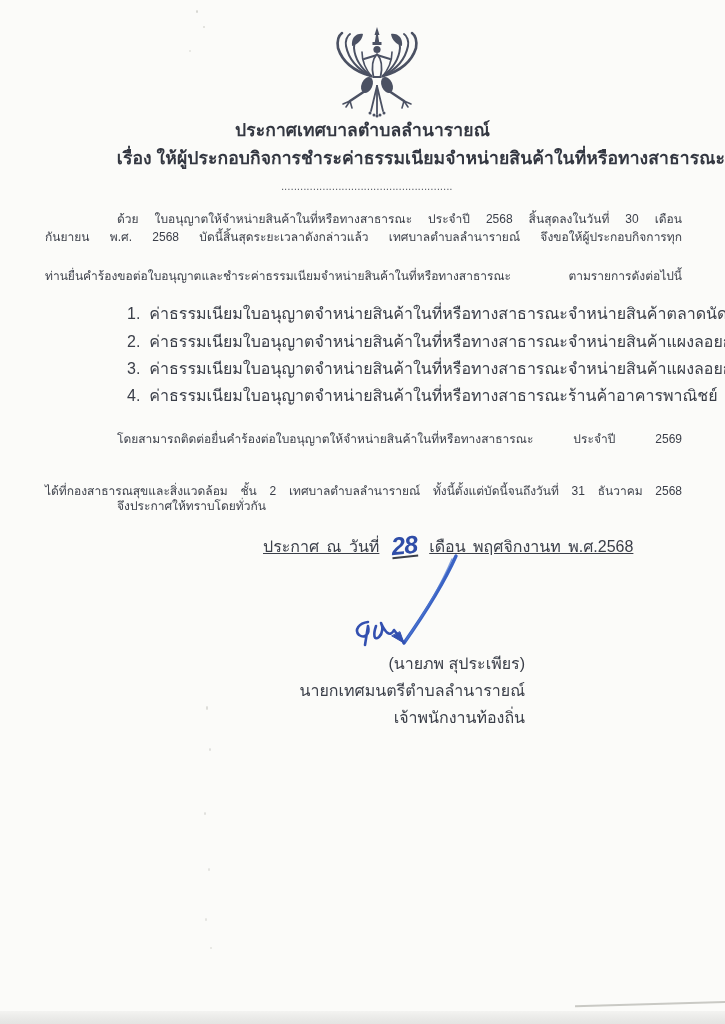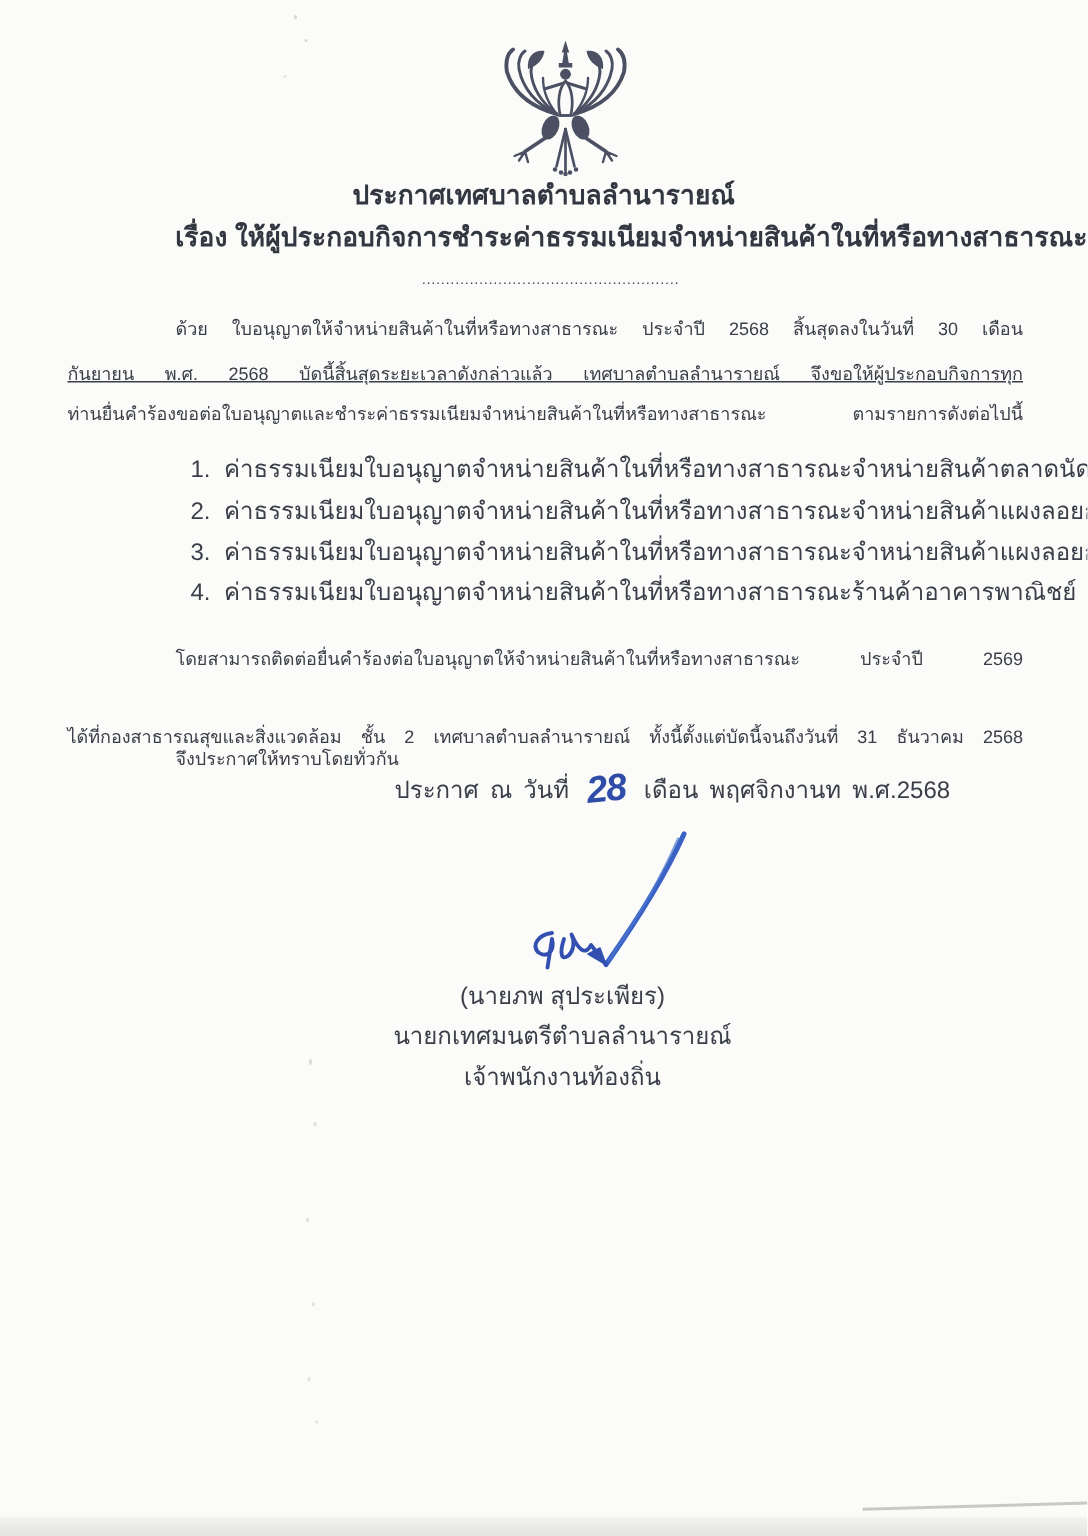--- a/index.html
+++ b/index.html
@@ -22,29 +22,29 @@
     position:absolute; top:181px; left:272px; width:190px;
     font-size:10px; letter-spacing:.4px; color:#4a4e58;
     text-align:center; overflow:hidden; white-space:nowrap;
   }
   .fee {
     position:absolute; left:127px; width:570px;
     font-size:16px; line-height:26px; display:flex; white-space:nowrap;
   }
   .fee .num { width:15px; margin-right:9px; }
   .dateline {
-    position:absolute; left:263px; top:510px;
-    display:flex; align-items:baseline; font-size:16px; word-spacing:3px;
+    position:absolute; left:263px; top:529px;
+    display:flex; align-items:baseline; font-size:16px; word-spacing:3px;text-decoration:underline;
   }
   .handday {
     display:inline-block; margin:0 12px; color:#2f4da8;
     font-size:25px; font-style:italic; font-weight:bold;
     transform:rotate(-6deg) translateY(2px); letter-spacing:-1px;
   }
-  .signblock { position:absolute; left:225px; width:300px; text-align:center; font-size:16px; }
+  .signblock { position:absolute; left:225px; width:300px; text-align:right; font-size:16px; }
   .speck { position:absolute; border-radius:50%; background:#a9a9a2; }
   .bottom-band {
     position:absolute; left:0; bottom:0; width:725px; height:13px;
     background:linear-gradient(180deg,#f3f3f1 0%,#e9e9e7 60%,#e4e4e2 100%);
   }
   .edge-line {
     position:absolute; left:575px; top:1003px; width:155px; height:2px;
     background:#c9c9c4; transform:rotate(-1.6deg);
   }
   svg { display:block; }
@@ -110,21 +110,21 @@
         <circle cx="55" cy="87" r="1.5"></circle>
       </g>
     </svg>
   </div>
 
   <div class="abs center head" style="top:116px;">ประกาศเทศบาลตำบลลำนารายณ์</div>
   <div class="abs center head" style="top:144px;text-align:right;">เรื่อง  ให้ผู้ประกอบกิจการชำระค่าธรรมเนียมจำหน่ายสินค้าในที่หรือทางสาธารณะ</div>
   <div class="dots">......................................................</div>
 
   <div class="bodyline just indent" style="top:206px;">ด้วย ใบอนุญาตให้จำหน่ายสินค้าในที่หรือทางสาธารณะ ประจำปี 2568 สิ้นสุดลงในวันที่ 30 เดือน</div>
-  <div class="bodyline just" style="top:236px;text-decoration:underline;">กันยายน พ.ศ. 2568 บัดนี้สิ้นสุดระยะเวลาดังกล่าวแล้ว เทศบาลตำบลลำนารายณ์ จึงขอให้ผู้ประกอบกิจการทุก</div>
+  <div class="bodyline just" style="top:224px;">กันยายน พ.ศ. 2568 บัดนี้สิ้นสุดระยะเวลาดังกล่าวแล้ว เทศบาลตำบลลำนารายณ์ จึงขอให้ผู้ประกอบกิจการทุก</div>
   <div class="bodyline just" style="top:263px;">ท่านยื่นคำร้องขอต่อใบอนุญาตและชำระค่าธรรมเนียมจำหน่ายสินค้าในที่หรือทางสาธารณะ ตามรายการดังต่อไปนี้</div>
 
   <div class="fee" style="top:301px;">
     <span class="num">1.</span>
     <span>ค่าธรรมเนียมใบอนุญาตจำหน่ายสินค้าในที่หรือทางสาธารณะจำหน่ายสินค้าตลาดนัดวันเสาร์</span>
   </div>
   <div class="fee" style="top:329px;">
     <span class="num">2.</span>
     <span>ค่าธรรมเนียมใบอนุญาตจำหน่ายสินค้าในที่หรือทางสาธารณะจำหน่ายสินค้าแผงลอยกลางคืน</span>
   </div>

